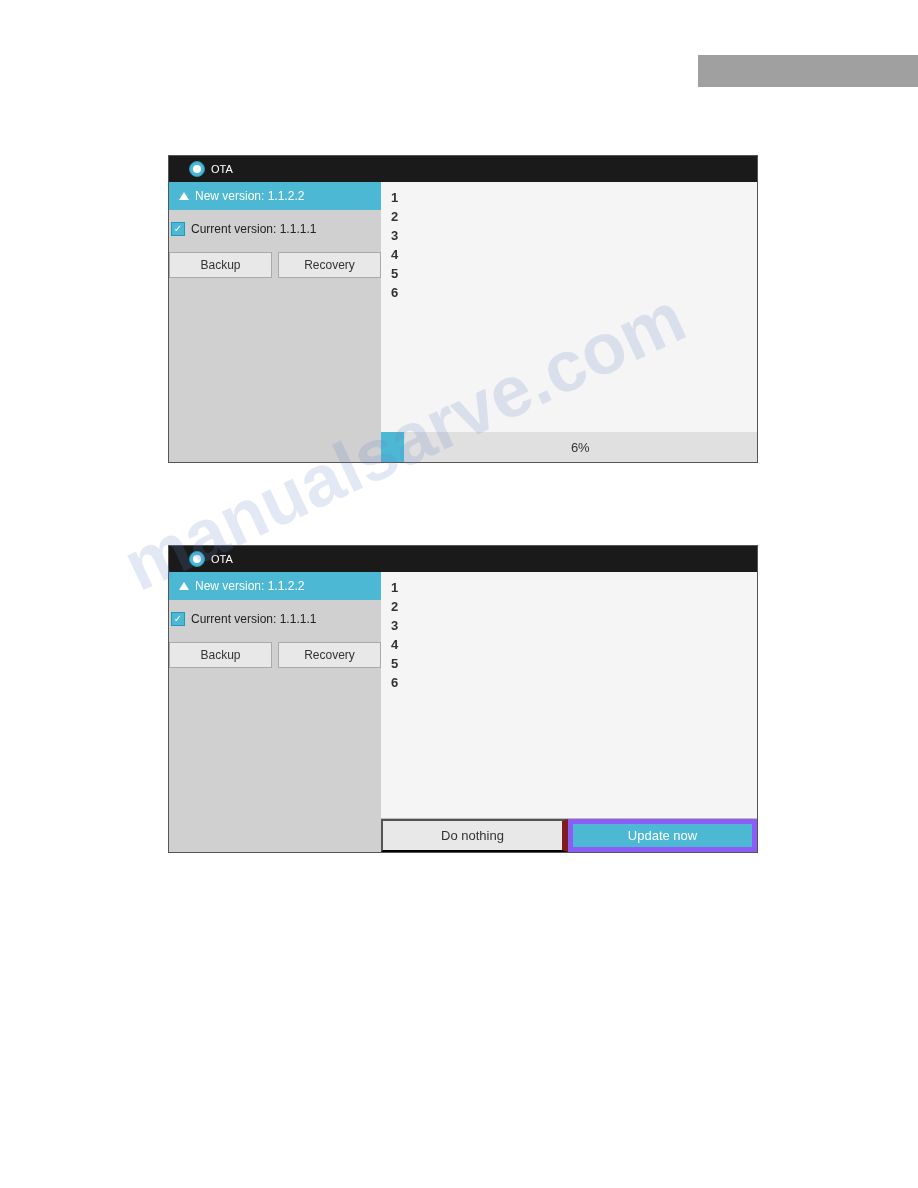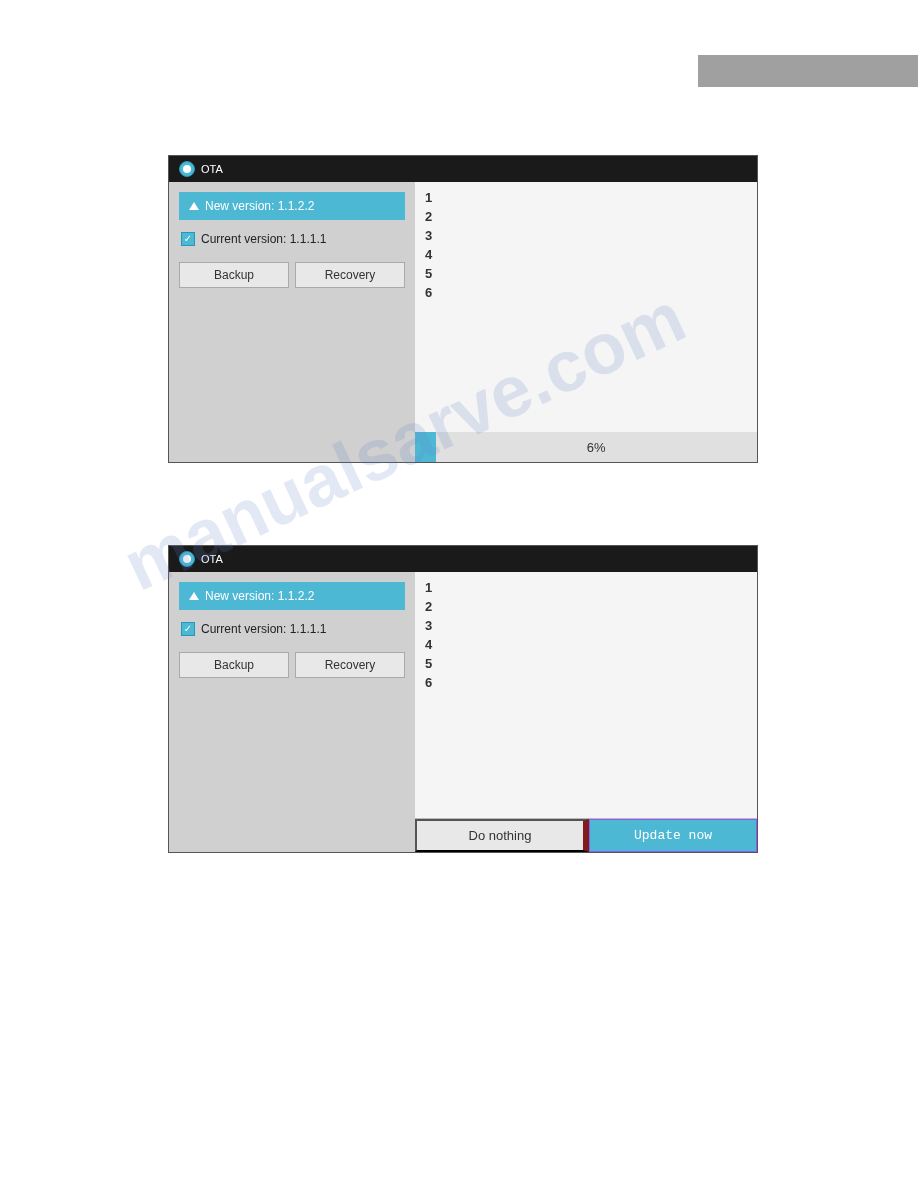--- a/index.html
+++ b/index.html
@@ -62,21 +62,21 @@
     
     .ota-window-2 {
       top: 545px;
     }
 
     .ota-titlebar {
       background: #1a1a1a;
       height: 26px;
       display: flex;
       align-items: center;
-      padding: 0 10px;
+      padding: 0 20px;
       gap: 6px;
     }
     .ota-icon {
       width: 16px;
       height: 16px;
       border-radius: 50%;
       background: #4db8d4;
       border: 1px solid #2299bb;
       display: flex;
       align-items: center;
@@ -93,23 +93,22 @@
       font-size: 11px;
     }
 
     .ota-body {
       display: flex;
       background: #d0d0d0;
     }
 
     
     .ota-left {
-      width: 246px;
+      width: 212px;
       background: #d0d0d0;
-      padding: 10px;
       flex-shrink: 0;
     }
 
     .version-new {
       background: #4db8d4;
       color: #ffffff;
       padding: 7px 10px;
       font-size: 12px;
       display: flex;
       align-items: center;
@@ -235,22 +234,21 @@
     }
     .action-btn-update {
       flex: 1;
       display: flex;
       align-items: center;
       justify-content: center;
       font-size: 13px;
       color: #ffffff;
       background: #4db8d4;
       cursor: pointer;
-      border: 1px solid #8b5cf6;
-      font-family: Liberation Mono, monospace;
+      border: 5px solid #8b5cf6;
     }
   </style>
 </head>
 <body>
 
 <div class="top-bar"></div>
 
 <div class="watermark">
   <div class="watermark-text">manualsarve.com</div>
 </div>

